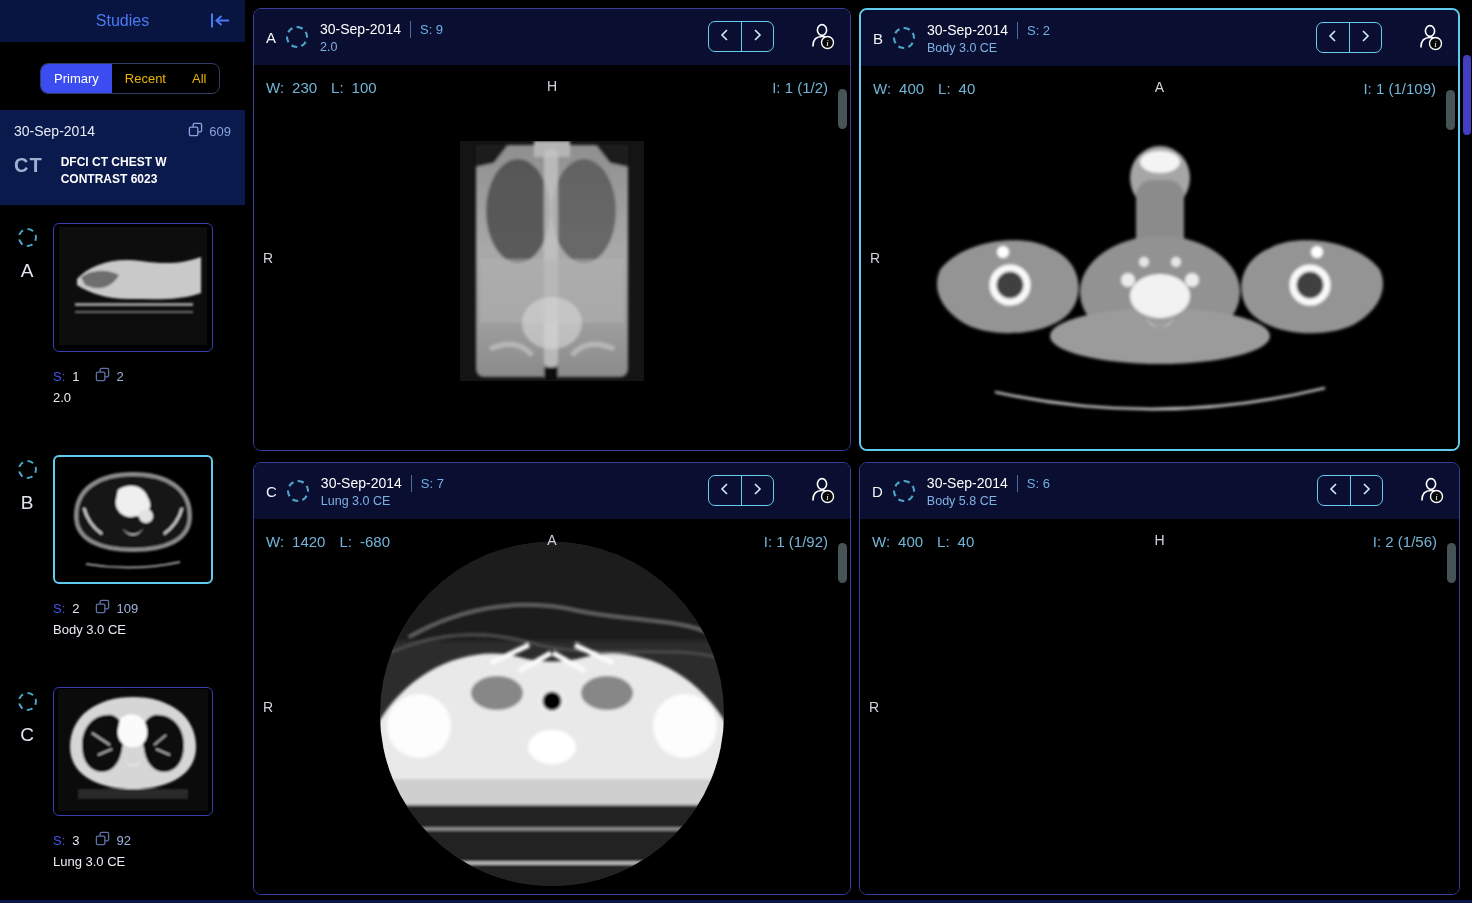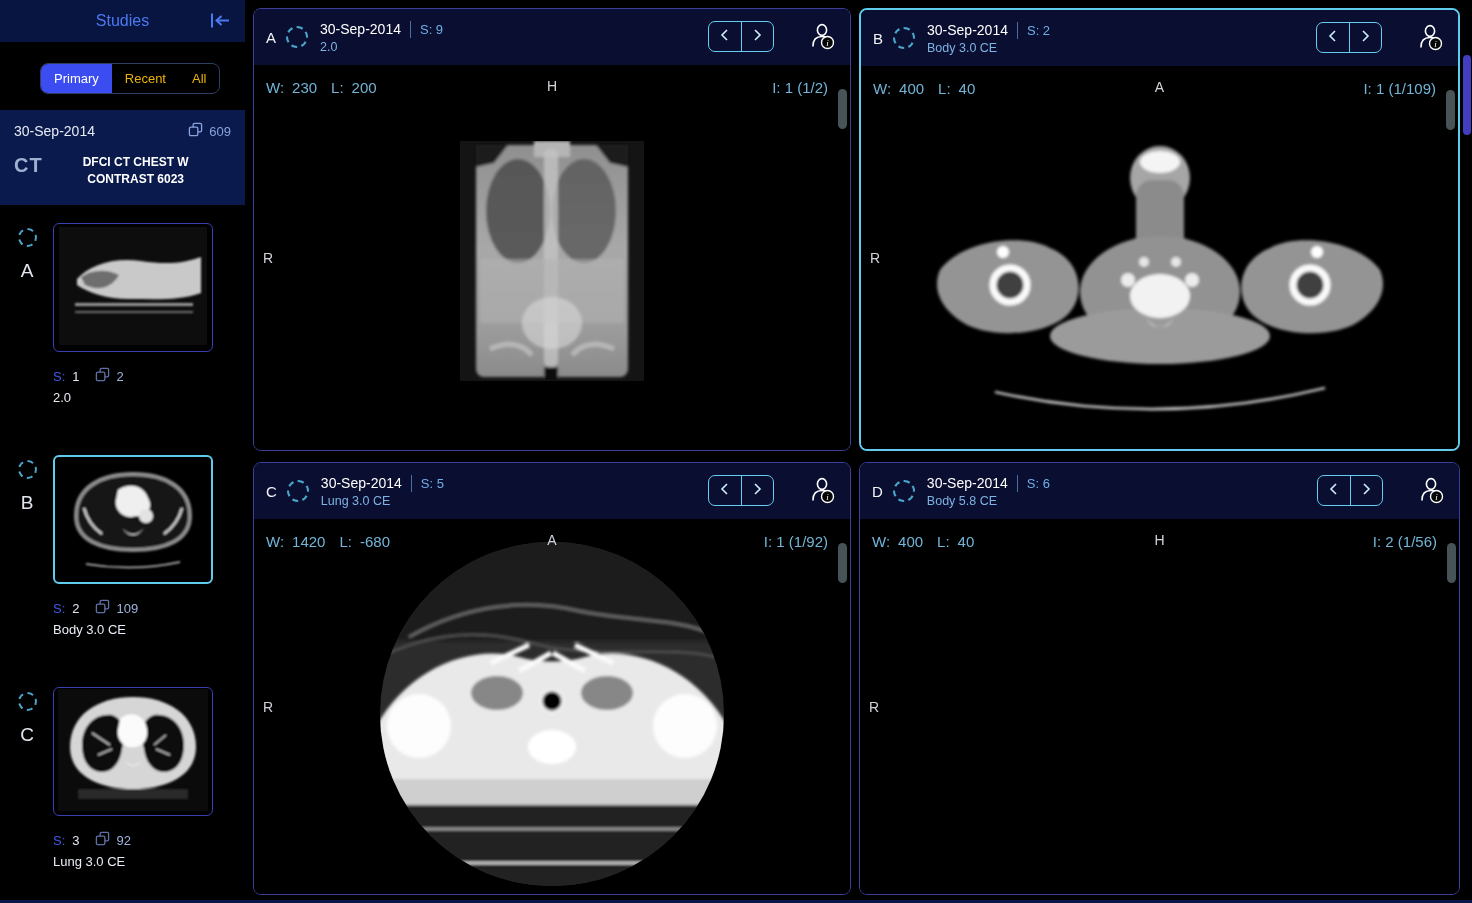--- a/index.html
+++ b/index.html
@@ -21,21 +21,21 @@
             cursor:pointer; }
   .sb-tab.active { background:#3b4cf0; color:#fff; }
   .study-item { position:absolute; left:0; top:110px; width:245px; height:95px; background:#0a1a4d;
                 padding:12px 14px; cursor:pointer; }
   .study-row1 { display:flex; align-items:center; }
   .study-date { color:#e8ecf4; font-size:14px; }
   .study-count-wrap { margin-left:auto; display:flex; align-items:center; gap:6px; color:#8aa2dd;
                       font-size:13px; }
   .study-row2 { display:flex; margin-top:14px; align-items:flex-start;font-weight:bold; }
   .study-modality { color:#9fb0d0; font-size:20px; letter-spacing:1px; }
-  .study-desc { color:#fff; font-size:12px; line-height:1.4; margin-left:18px; width:150px;text-align:center; }
+  .study-desc { color:#fff; font-size:12px; line-height:1.4; margin-left:18px; width:150px; }
 
   .thumb-block { position:absolute; left:0; width:245px; height:210px; }
   .thumb-gutter { position:absolute; left:12px; top:6px; width:30px; text-align:center; }
   .dashed-circle { width:19px; height:19px; border:2px dashed #4ba6c9; border-radius:50%;
                    margin:0 auto; }
   .thumb-letter { display:block; margin-top:13px; color:#e2e6ee; font-size:19px; }
   .thumb-box { position:absolute; left:53px; top:1px; width:160px; height:129px;
                border:1px solid #3a3fb0; border-radius:6px; background:#000;
                display:flex; align-items:center; justify-content:center; cursor:pointer; }
   .thumb-box.active { border:2px solid #5fccee; }
@@ -311,21 +311,21 @@
             <ellipse cx="124" cy="70" rx="32" ry="52" fill="#585858" opacity="0.8"></ellipse>
             <rect x="84" y="8" width="14" height="218" rx="6" fill="#c6c6c6" opacity="0.75"></rect>
             <rect x="20" y="118" width="144" height="64" fill="#b2b2b2" opacity="0.55"></rect>
             <ellipse cx="92" cy="182" rx="30" ry="26" fill="#d9d9d9" opacity="0.6"></ellipse>
             <path d="M30 208 Q56 196 72 214 M154 208 Q128 196 112 214" stroke="#cfcfcf" stroke-width="5" fill="none" opacity="0.6"></path>
             <rect x="84" y="226" width="14" height="14" fill="#101010"></rect>
           </g>
         </svg>
       </span>
       <span class="ov-wl">
-        <span class="lbl">W:</span><span class="val">230</span><span class="lbl">L:</span><span>200</span>
+        <span class="lbl">W:</span><span class="val">230</span><span class="lbl">L:</span><span>100</span>
       </span>
       <span class="ov-top">H</span>
       <span class="ov-index">I: 1 (1/2)</span>
       <span class="ov-side">R</span>
       <div class="vp-scroll"></div>
     </div>
   </section>
 
   <section class="viewport active" id="vpB">
     <div class="vp-header">
@@ -403,21 +403,21 @@
   </section>
 
   <section class="viewport" id="vpC">
     <div class="vp-header">
       <span class="vp-letter">C</span>
       <div class="dashed-circle"></div>
       <div class="vp-info">
         <div class="vp-line1">
           <span class="vp-date">30-Sep-2014</span>
           <span class="vp-divider"></span>
-          <span class="vp-series">S: 5</span>
+          <span class="vp-series">S: 7</span>
         </div>
         <span class="vp-desc">Lung 3.0 CE</span>
       </div>
       <div class="vp-nav">
         <button>
           <span><svg width="9" height="12" viewBox="0 0 9 12">
                 <path d="M7 1 L2 6 L7 11" stroke="#cfeefc" stroke-width="1.6" fill="none"></path>
               </svg></span>
         </button>
         <button>

